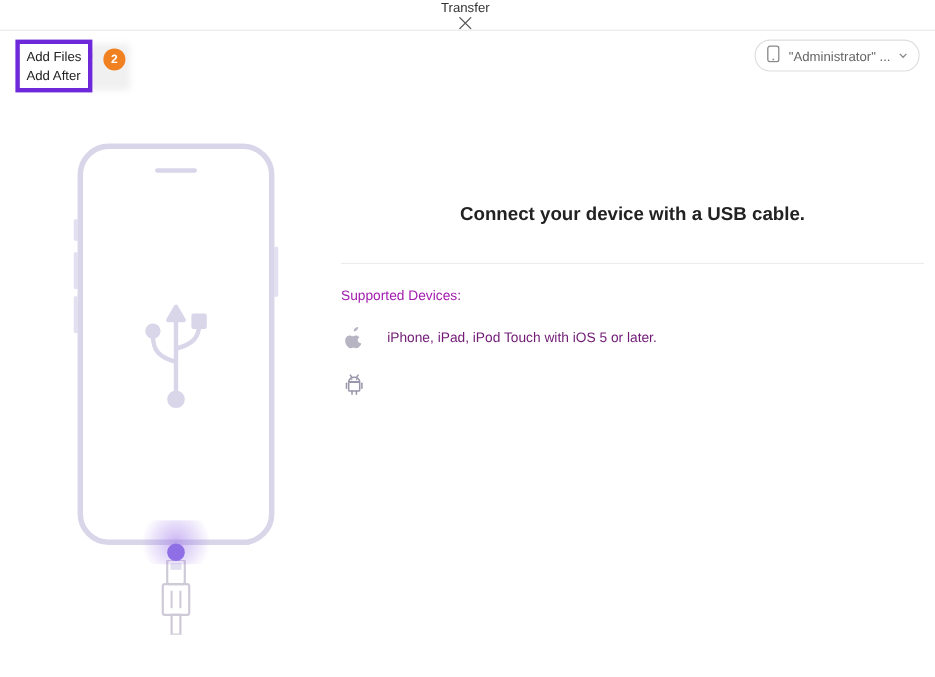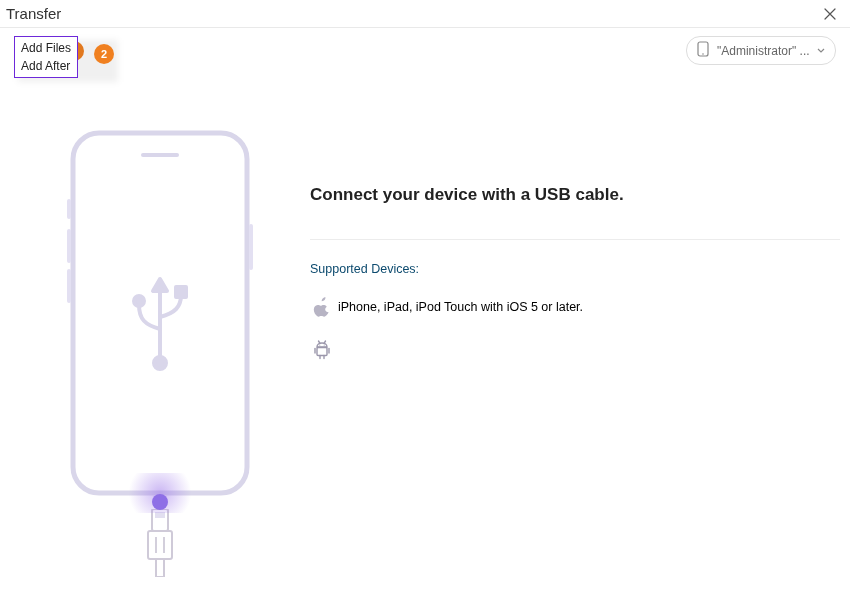--- a/index.html
+++ b/index.html
@@ -6,26 +6,27 @@
     body {
       font-family: -apple-system, "Segoe UI", Arial, sans-serif;
       background: #fff;
       width: 850px;
       height: 615px;
       overflow: hidden;
     }
     .titlebar {
       display: flex;
       align-items: center;
-      justify-content: space-between;
+      justify-content: flex-end;
       height: 28px;
       padding: 0 10px 0 6px;
       border-bottom: 1px solid #e9e9e9;
-      font-size: 15px;
+      font-size: 12px;
       color: #333;
+      flex-direction: column;
     }
     .close-x {
       width: 20px; height: 20px;
       display: flex; align-items: center; justify-content: center;
       color: #555; cursor: pointer;
     }
     .toolbar {
       display: flex;
       align-items: center;
       justify-content: space-between;
@@ -54,21 +55,21 @@
       background: #f08020;
       color: #fff;
       font-size: 11px;
       font-weight: 600;
       display: flex; align-items: center; justify-content: center;
       margin-left: 8px;
     }
     .dropdown {
       position: absolute;
       top: 36px; left: 14px;
-      border: 1px solid #6d28d9;
+      border: 4px solid #6d28d9;
       background: #fff;
       padding: 2px 6px;
       font-size: 12px;
       color: #222;
       line-height: 1.5;
       z-index: 10;
     }
     .dropdown-shadow {
       position: absolute;
       top: 40px; left: 18px;
@@ -142,41 +143,42 @@
     }
     .info-col {
       flex: 1;
       padding-top: 56px;
       color: #333;
     }
     .headline {
       font-size: 17px;
       font-weight: 700;
       color: #222;
+      text-align: center;
     }
     .sub {
       font-size: 12.5px;
       color: #666;
       margin-top: 6px;
     }
     .divider {
       margin-top: 34px;
       border-top: 1px solid #ececec;
     }
     .supported {
       margin-top: 22px;
       font-size: 12.5px;
-      color: #0c4a6e;
+      color: #a21caf;
     }
     .dev-row {
       display: flex;
       align-items: center;
-      gap: 4px;
+      gap: 18px;
       margin-top: 20px;
-      color: #000000;
+      color: #701a75;
       font-size: 12.5px;
     }
     .dev-row .icon { width: 24px; display:flex; justify-content:center;}
   </style>
 </head>
 <body>
 
 <div class="titlebar">
   <span>Transfer</span>
   <span class="close-x">

